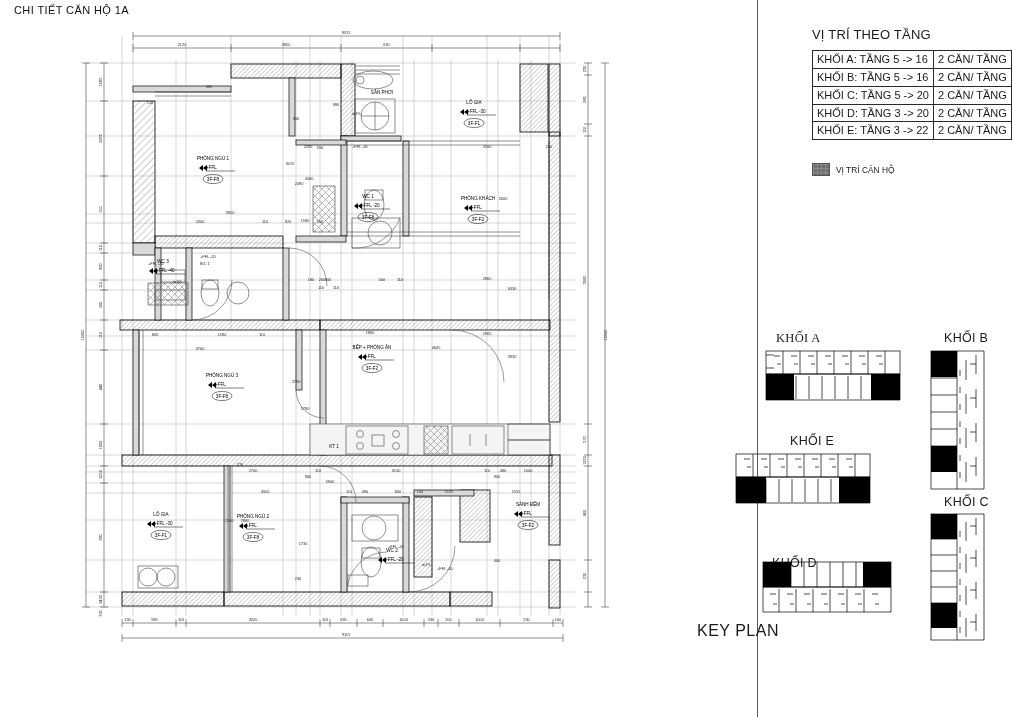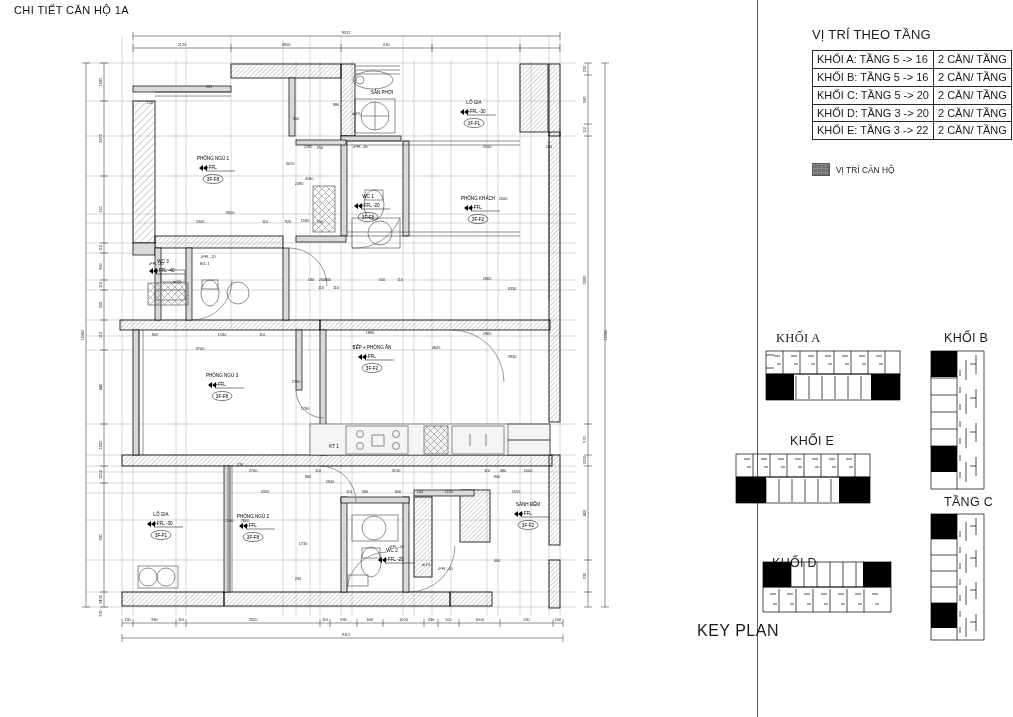--- a/index.html
+++ b/index.html
@@ -100,21 +100,21 @@
       <path d="M30 20 v6 M30 37 v6 M30 54 v6 M30 71 v6 M30 88 v6 M30 105 v6 M30 122 v6"></path>
       <path d="M40 14 h6 M40 48 h6 M40 82 h6 M40 116 h6"></path>
       <path d="M36 10 V30 M36 44 V64 M36 78 V98 M36 112 V132"></path>
       <path d="M46 5 V24 M46 39 V58 M46 73 V92 M46 107 V126"></path>
     </g>
     <rect x="1" y="1" width="26" height="26" fill="#000"></rect>
     <rect x="1" y="96" width="26" height="26" fill="#000"></rect>
   </svg>
 </div>
 
-<div class="abs kp-label" style="left:944px;top:495px;">TẦNG C</div>
+<div class="abs kp-label" style="left:944px;top:495px;">KHỐI C</div>
 <div class="kp" style="left:930px;top:513px;">
   <svg width="55" height="128" viewBox="0 0 55 128">
     <g fill="none" stroke="#000" stroke-width="0.7">
       <rect x="1" y="1" width="26" height="126"></rect>
       <path d="M27 1 H54 V127 H27"></path>
       <path d="M1 26 H27 M1 42 H27 M1 58 H27 M1 74 H27 M1 90 H27 M1 106 H27"></path>
       <path d="M30 18 v6 M30 34 v6 M30 50 v6 M30 66 v6 M30 82 v6 M30 98 v6 M30 114 v6"></path>
       <path d="M40 13 h6 M40 45 h6 M40 77 h6 M40 109 h6"></path>
       <path d="M36 9 V28 M36 41 V60 M36 73 V92 M36 105 V124"></path>
       <path d="M46 5 V22 M46 37 V54 M46 69 V86 M46 101 V118"></path>

